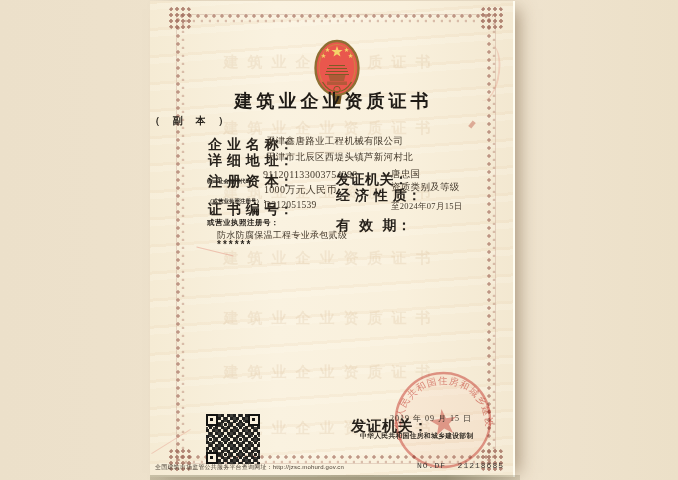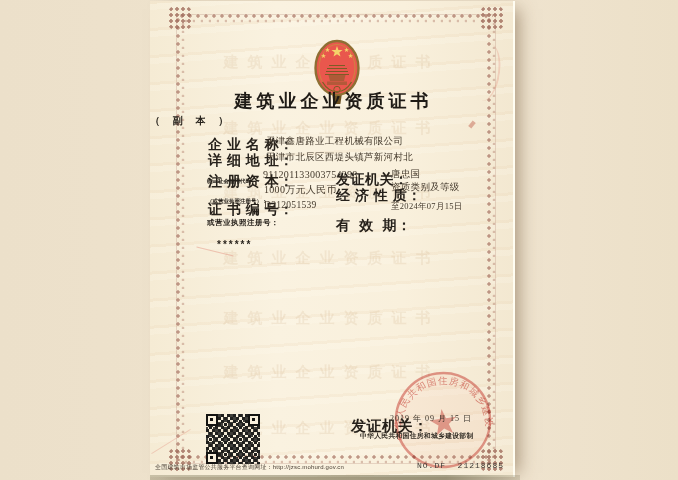--- a/index.html
+++ b/index.html
@@ -209,20 +209,21 @@
     <div class="val f-capital-value">1000万元人民币</div>
     <div class="lbl f-economic-label">经 济 性 质：</div>
     <div class="val f-economic-value">资质类别及等级</div>
 
     <div class="lbl f-certno-label">证 书 编 号：</div>
     <div class="val f-certno-value">D212051539</div>
     <div class="lbl f-validity-label">有  效  期：</div>
     <div class="val f-validity-value">至2024年07月15日</div>
 
     <div class="lbl f-category-label">或营业执照注册号：</div>
+    <div class="val f-category-value">防水防腐保温工程专业承包贰级</div>
     <div class="f-category-mask">******</div>
 
     <div class="lbl issuer-label">发证机关：</div>
 
     <svg class="stamp" viewBox="0 0 110 110">
       <defs>
         <path id="stampArc" d="M 14,70 A 42,42 0 1 1 96,70" fill="none"></path>
       </defs>
       <circle cx="55" cy="55" r="47" fill="rgba(230,90,75,0.06)" stroke="rgba(198,46,38,0.55)" stroke-width="2.5"></circle>
       <text font-size="9.5" font-family="Liberation Serif, serif" fill="rgba(196,44,36,0.62)" letter-spacing="1">

